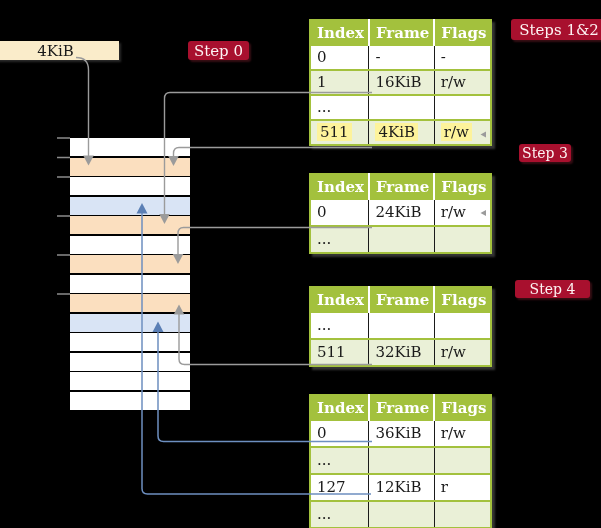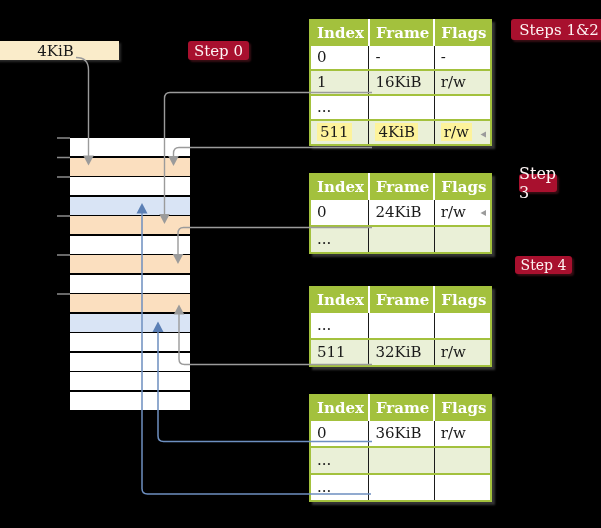--- a/index.html
+++ b/index.html
@@ -20,22 +20,22 @@
   }
   
   .step-label {
     position:absolute; background:#a8102e; color:#fdf3f3;
     display:flex; align-items:center; justify-content:center;
     border-radius:3px; font-size:15px;
     box-shadow:2px 2px 2px rgba(120,30,45,0.45);
   }
   #step0  { left:188px; top:41px;  width:61px; height:19px;align-items:center; }
   #steps12{ left:511px; top:19px;  width:96px; height:21px; }
-  #step3  { left:519px; top:174px; width:38px; height:18px; font-size:16px; }
-  #step4  { left:515px; top:256px; width:57px; height:18px; font-size:14px; }
+  #step3  { left:519px; top:144px; width:52px; height:18px; font-size:14px; }
+  #step4  { left:515px; top:280px; width:75px; height:18px; font-size:14px; }
   
   .ptable {
     position:absolute; left:309px;
     box-shadow:3px 3px 2px rgba(130,130,130,0.4);
   }
   #table0 { top:19px; }
   #table1 { top:173px; }
   #table2 { top:286px; }
   #table3 { top:394px; }
   .ptable table {
@@ -216,20 +216,25 @@
             <td>0</td>
             <td>36KiB</td>
             <td>r/w</td>
           </tr>
           <tr>
             <td>...</td>
             <td></td>
             <td></td>
           </tr>
           <tr>
+            <td>127</td>
+            <td>12KiB</td>
+            <td>r</td>
+          </tr>
+          <tr>
             <td>...</td>
             <td></td>
             <td></td>
           </tr>
         </tbody>
       </table>
     </div>
 
   <svg id="overlay" viewBox="0 0 601 528">
     <g stroke="#8c8c8c" stroke-width="1.5">

